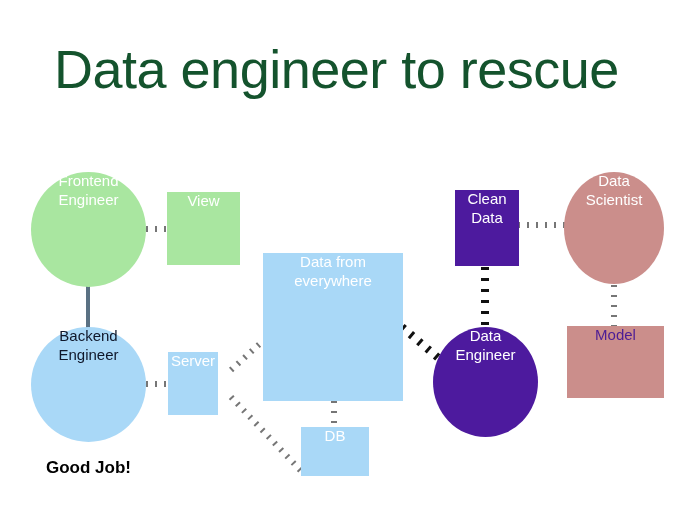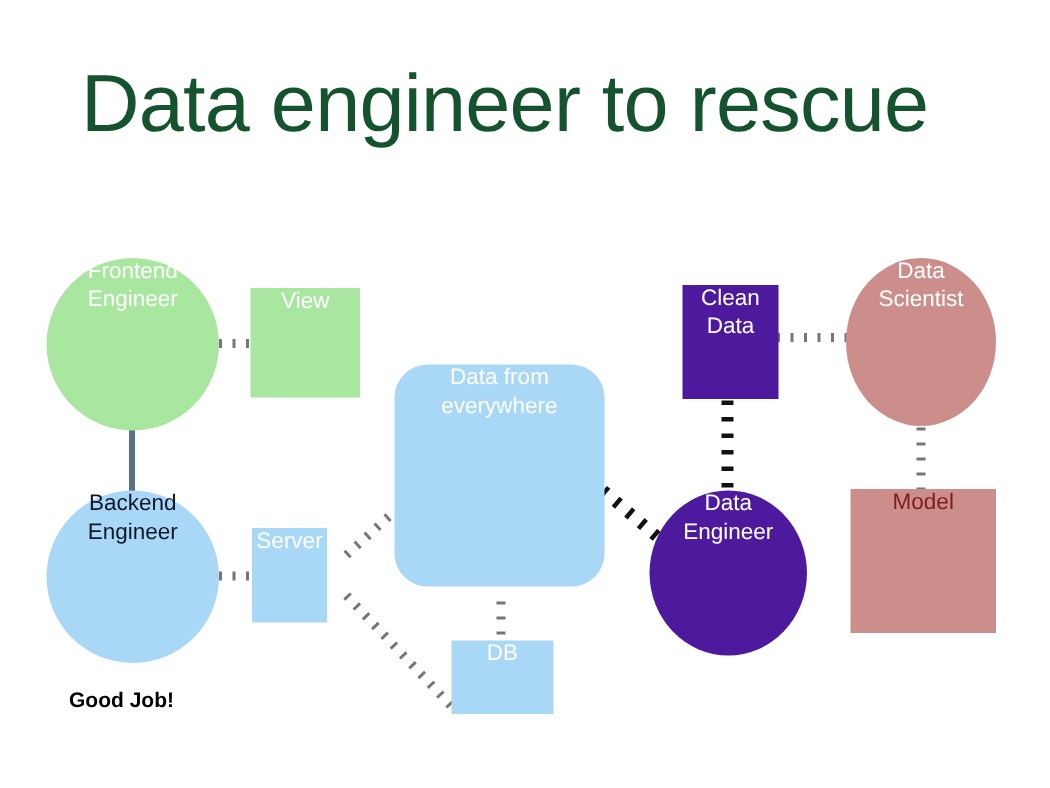--- a/index.html
+++ b/index.html
@@ -51,21 +51,21 @@
     width: 700px;
     height: 525px;
     pointer-events: none;
   }
 
   
   #caption {
     position: absolute;
     left: 46px;
     top: 458px;
-    font-size: 14px;
+    font-size: 17px;
     font-weight: bold;
     color: #000000;
     white-space: nowrap;
   }
 </style>
 </head>
 <body>
 
 <div id="canvas">
 
@@ -98,35 +98,35 @@
       </div>
       <div class="node rect" style="left: 167px; top: 192px; width: 73px; height: 73px; background: rgb(169, 230, 160); color: rgb(255, 255, 255);">
         <span class="label">View</span>
       </div>
       <div class="node ellipse" style="left: 31px; top: 327px; width: 115px; height: 115px; background: rgb(169, 216, 247); color: #0f172a;">
         <span class="label">Backend<br>Engineer</span>
       </div>
       <div class="node rect" style="left: 168px; top: 352px; width: 50px; height: 63px; background: rgb(169, 216, 247); color: rgb(255, 255, 255);">
         <span class="label">Server</span>
       </div>
-      <div class="node rect" style="left: 263px; top: 243px; width: 140px; height: 148px; background: rgb(169, 216, 247); color: rgb(255, 255, 255); border-radius: 22px;">
+      <div class="node rect" style="left: 263px; top: 253px; width: 140px; height: 148px; background: rgb(169, 216, 247); color: rgb(255, 255, 255);">
         <span class="label">Data from<br>everywhere</span>
       </div>
       <div class="node rect" style="left: 301px; top: 427px; width: 68px; height: 49px; background: rgb(169, 216, 247); color: rgb(255, 255, 255);">
         <span class="label">DB</span>
       </div>
       <div class="node rect" style="left: 455px; top: 190px; width: 64px; height: 76px; background: rgb(77, 26, 158); color: rgb(255, 255, 255);">
         <span class="label">Clean<br>Data</span>
       </div>
       <div class="node ellipse" style="left: 564px; top: 172px; width: 100px; height: 112px; background: rgb(203, 142, 139); color: rgb(255, 255, 255);">
         <span class="label">Data<br>Scientist</span>
       </div>
       <div class="node ellipse" style="left: 433px; top: 327px; width: 105px; height: 110px; background: rgb(77, 26, 158); color: rgb(255, 255, 255);">
         <span class="label">Data<br>Engineer</span>
       </div>
-      <div class="node rect" style="left: 567px; top: 326px; width: 97px; height: 96px; background: rgb(203, 142, 139); color: #7f1d1d;">
+      <div class="node rect" style="left: 567px; top: 326px; width: 97px; height: 72px; background: rgb(203, 142, 139); color: #4c1d95;">
         <span class="label">Model</span>
       </div>
     </div>
 
   <div id="caption">Good Job!</div>
 
 </div>
 
 </body></html>

